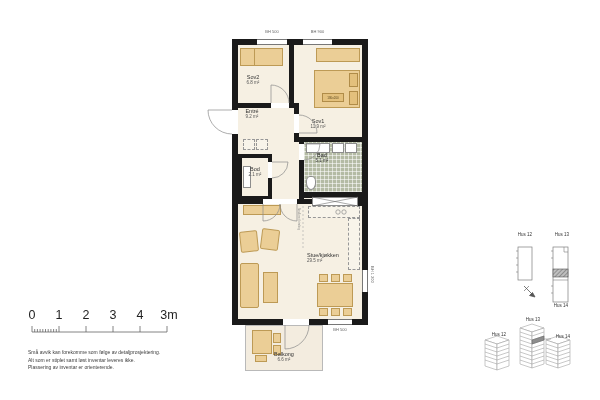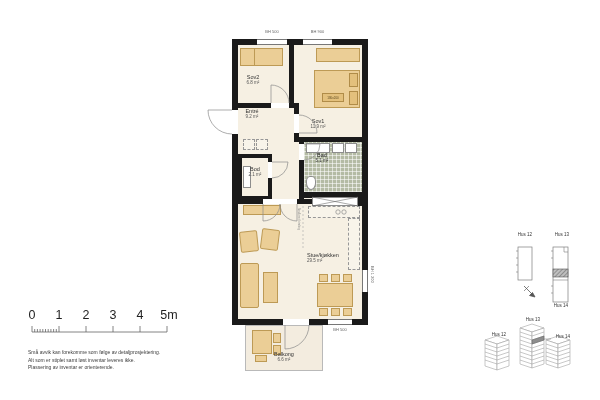--- a/index.html
+++ b/index.html
@@ -160,21 +160,21 @@
       <path d="M303,206 L303,248"></path>
     </g>
   </svg>
 
   <div class="abs" style="left:20px;top:308px;width:170px;height:26px;">
     <span class="scale-num" style="left:2px;top:0;">0</span>
     <span class="scale-num" style="left:29px;top:0;">1</span>
     <span class="scale-num" style="left:56px;top:0;">2</span>
     <span class="scale-num" style="left:83px;top:0;">3</span>
     <span class="scale-num" style="left:110px;top:0;">4</span>
-    <span class="scale-num" style="left:139px;top:0;">5m</span>
+    <span class="scale-num" style="left:139px;top:0;">3m</span>
     <svg class="abs" style="left:0;top:15px;" width="170" height="11" viewBox="0 0 170 11">
       <g stroke="#666" stroke-width="0.8" fill="none">
         <path d="M12,9 L147,9"></path>
         <path d="M12,9 V3 M39,9 V3 M66,9 V3 M93,9 V3 M120,9 V3 M147,9 V3"></path>
         <path d="M14.7,9 V6 M17.4,9 V6 M20.1,9 V6 M22.8,9 V6 M25.5,9 V6 M28.2,9 V6 M30.9,9 V6 M33.6,9 V6 M36.3,9 V6"></path>
       </g>
     </svg>
   </div>
 
   <div class="abs" style="left:28px;top:349px;">

